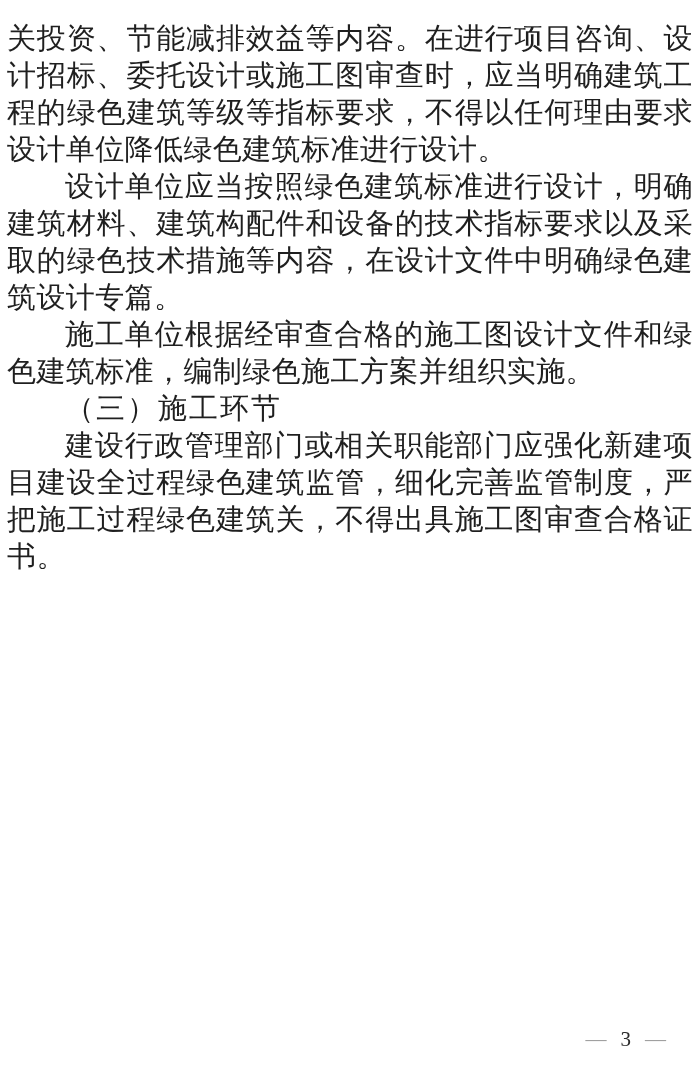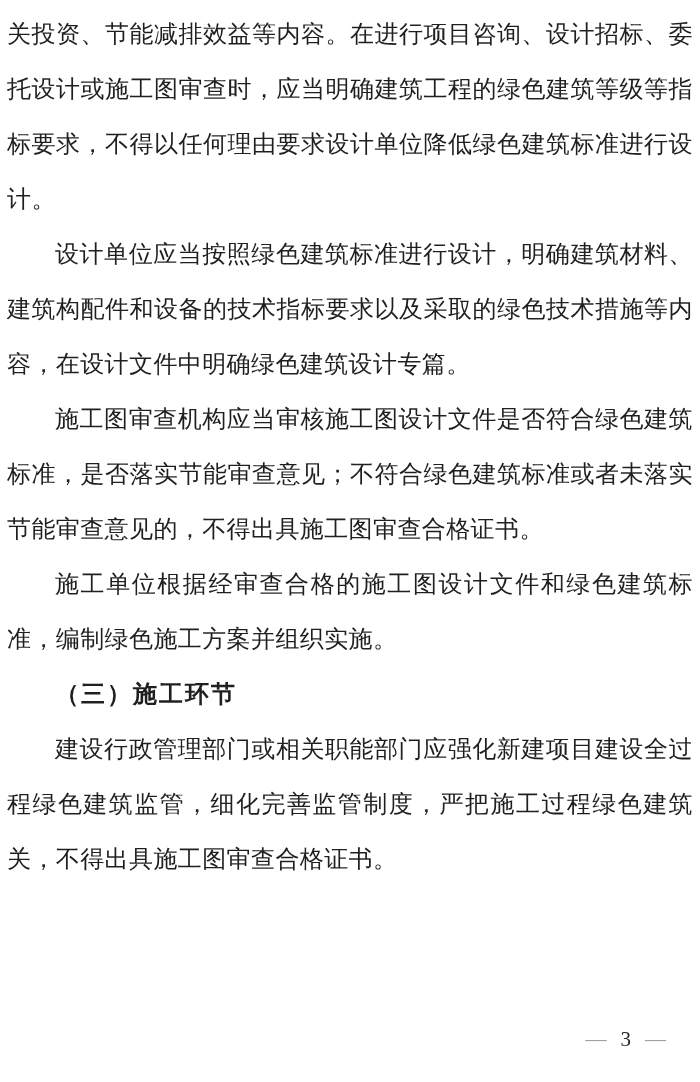--- a/index.html
+++ b/index.html
@@ -13,38 +13,38 @@
     height: 1082px;
     background: #ffffff;
     overflow: hidden;
     font-family: "Liberation Serif", "DejaVu Serif", serif;
     color: #1f1f1f;
   }
   .body-text {
     position: absolute;
     left: 7px;
     right: 7px;
-    top: 7px;
-    font-size: 24px;
-    line-height: 55px;
+    top: 20px;
+    font-size: 29px;
+    line-height: 37px;
     text-align: justify;
     text-justify: inter-ideograph;
   }
   .para {
     margin: 0;
     padding: 0;
     text-indent: 2em;
     letter-spacing: 0.4px;
     word-break: normal;
   }
   .para.no-indent {
     text-indent: 0;
   }
   .para.heading {
-    font-weight: 700;
+    font-weight: 400;
     letter-spacing: 2px;
   }
   .footer {
     position: absolute;
     top: 1024px;
     right: 34px;
     font-size: 21px;
     line-height: 30px;
     white-space: nowrap;
   }
@@ -58,21 +58,20 @@
     font-family: "Liberation Serif", "DejaVu Serif", serif;
   }
 </style>
 </head>
 <body>
 
 <div class="page">
   <div class="body-text">
     <p class="para no-indent">关投资、节能减排效益等内容。在进行项目咨询、设计招标、委托设计或施工图审查时，应当明确建筑工程的绿色建筑等级等指标要求，不得以任何理由要求设计单位降低绿色建筑标准进行设计。</p>
     <p class="para">设计单位应当按照绿色建筑标准进行设计，明确建筑材料、建筑构配件和设备的技术指标要求以及采取的绿色技术措施等内容，在设计文件中明确绿色建筑设计专篇。</p>
-    <p class="para">施工图审查机构应当审核施工图设计文件是否符合绿色建筑标准，是否落实节能审查意见；不符合绿色建筑标准或者未落实节能审查意见的，不得出具施工图审查合格证书。</p>
     <p class="para">施工单位根据经审查合格的施工图设计文件和绿色建筑标准，编制绿色施工方案并组织实施。</p>
     <p class="para heading">（三）施工环节</p>
     <p class="para">建设行政管理部门或相关职能部门应强化新建项目建设全过程绿色建筑监管，细化完善监管制度，严把施工过程绿色建筑关，不得出具施工图审查合格证书。</p>
   </div>
 
   <div class="footer">
     <span class="dash">—</span><span class="page-num">3</span><span class="dash">—</span>
   </div>
 </div>
 

